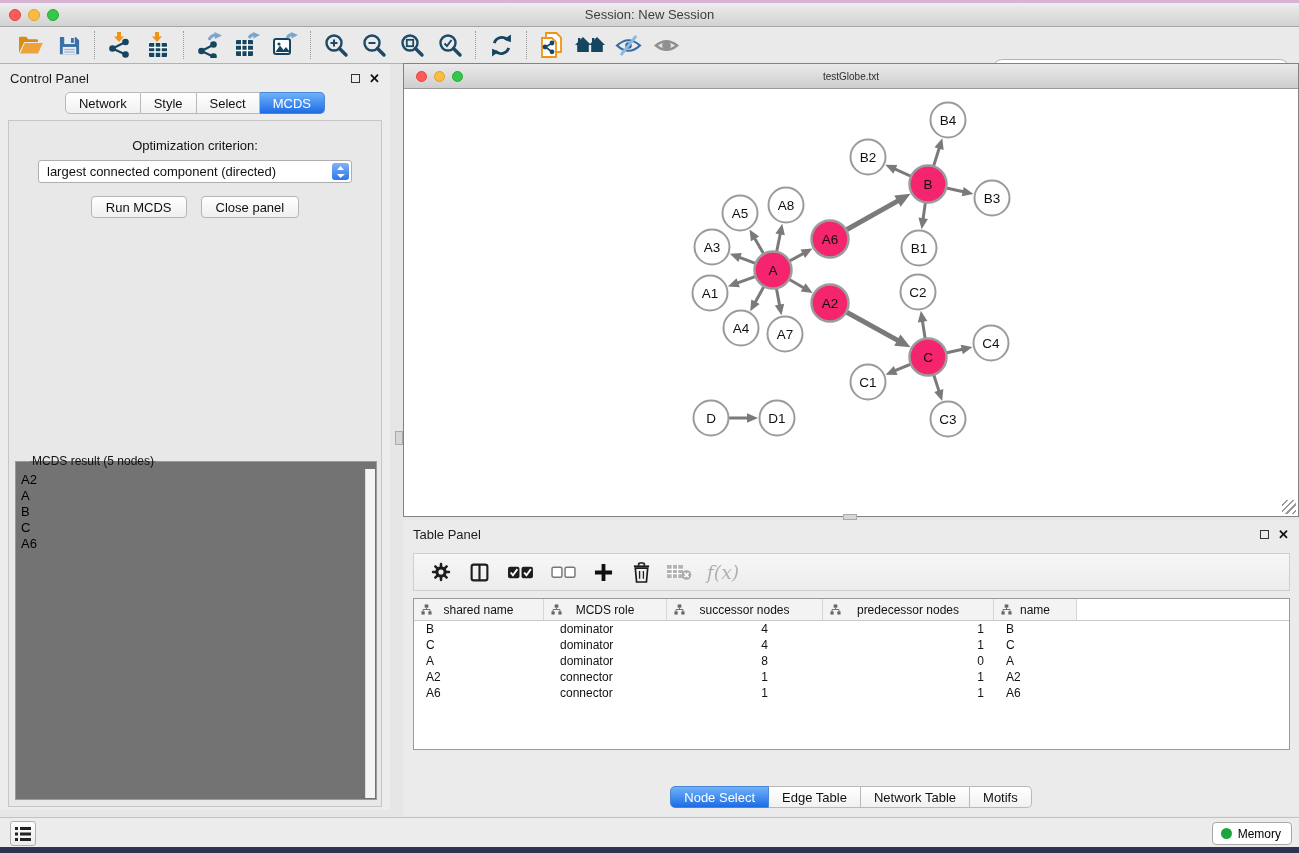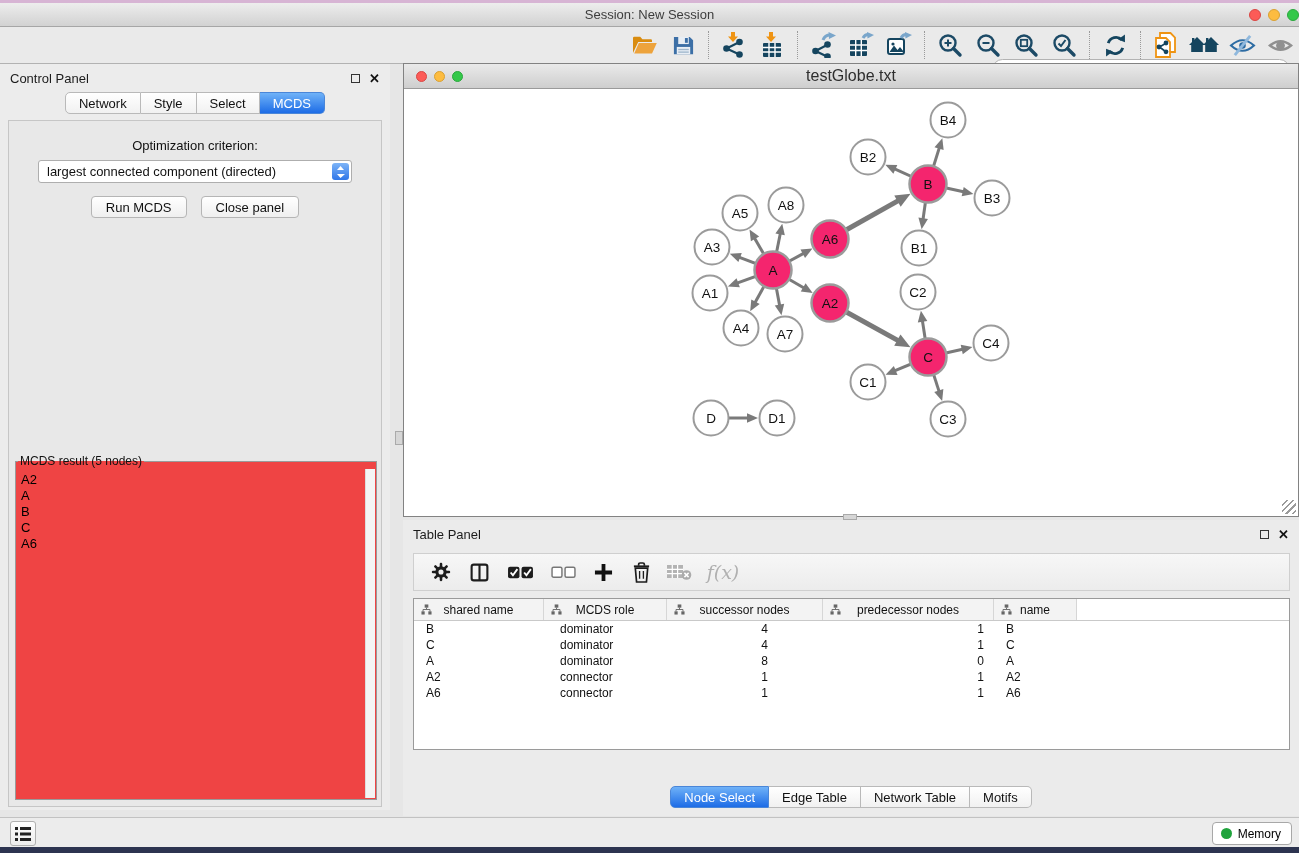--- a/index.html
+++ b/index.html
@@ -1,18 +1,18 @@
 <!DOCTYPE html>
 <html><head>
 <meta charset="utf-8">
 <style>
   * { box-sizing: border-box; margin: 0; padding: 0; }
   html,body { width:1299px; height:853px; overflow:hidden;
     font-family:"Liberation Sans", sans-serif; background:#e6e6e6; }
-  .abs { position:absolute;justify-content:flex-end; }
+  .abs { position:absolute; }
 
   
   #top-strip { left:0; top:0; width:1299px; height:3px; }
   #bottom-strip { left:0; top:847px; width:1299px; height:6px; }
 
   
   #titlebar { left:0; top:3px; width:1299px; height:24px;
     background:linear-gradient(#ededed,#d2d2d2); border-bottom:1px solid #a6a6a6;
     display:flex; align-items:center; }
   #titlebar .title { position:absolute; width:100%; text-align:center;
@@ -58,40 +58,40 @@
   .stepper { position:absolute; right:2px; top:2px; bottom:2px; width:17px;
     background:linear-gradient(#7db4f7,#2f76e8); border-radius:3px;
     display:flex; align-items:center; justify-content:center; }
   #cp-buttons { margin-top:13px; display:flex; justify-content:center; gap:14px; }
   .aqua-btn { height:22px; padding:0 14px; font-size:13px; color:#111;
     background:linear-gradient(#ffffff,#efefef); border:1px solid #b5b5b5;
     border-radius:4px; font-family:"Liberation Sans",sans-serif; }
   #result-box { position:absolute; left:6px; top:333px; width:362px; height:346px;
     border:1px solid #9a9a9a; background:#fff; }
   #result-box legend { font-size:12px; color:#111; margin-left:2px; padding:0 2px; background:transparent;}
-  fieldset#result-box { background:#ef4444; }
+  fieldset#result-box { background:#737373;padding-left:12px; }
   #mcds-list { position:absolute; left:1px; top:2px; right:12px; bottom:1px;
     font-size:13px; line-height:16px; padding:2px 0 0 4px; overflow:hidden; }
   #result-scrollbar { position:absolute; right:1px; top:1px; bottom:1px; width:10px;
     background:#f4f4f4; border-left:1px solid #ddd; }
 
   
   .grip-v { left:395px; top:431px; width:8px; height:14px; background:#d6d6d6;
     border:1px solid #aaa; }
   .grip-h { left:843px; top:514px; width:14px; height:6px; background:#d6d6d6;
     border:1px solid #aaa; }
 
   
   #net-window { left:403px; top:63px; width:896px; height:454px;
     border:1px solid #828282; background:#fff; }
   #net-titlebar { height:25px; background:linear-gradient(#eaeaea,#cecece);
     border-bottom:1px solid #9a9a9a; display:flex; align-items:center; position:relative; }
   #net-titlebar .lights { margin-left:12px; display:flex; gap:7px; z-index:2; }
   #net-titlebar .lights .tl { width:11px; height:11px; }
-  #net-title { position:absolute; width:100%; text-align:center; font-size:16px; color:#2e2e2e; }
+  #net-title { position:absolute; width:100%; text-align:center; font-size:10px; color:#2e2e2e; }
   #net-canvas { position:relative; width:894px; height:427px; background:#fff; overflow:hidden; }
   #graph-svg text { font-family:"Liberation Sans",sans-serif; }
   #resize-grip { position:absolute; right:2px; bottom:2px; width:14px; height:14px;
     background:repeating-linear-gradient(135deg, transparent 0 3px, #9a9a9a 3px 4.5px); }
 
   
   #table-panel { left:403px; top:520px; width:896px; height:296px; background:#ebebeb; }
   #tp-toolbar { position:absolute; left:10px; top:33px; width:877px; height:38px;
     background:linear-gradient(#f7f7f7,#ececec); border:1px solid #cfcfcf;
     display:flex; align-items:center; padding-left:10px; gap:4px; }

